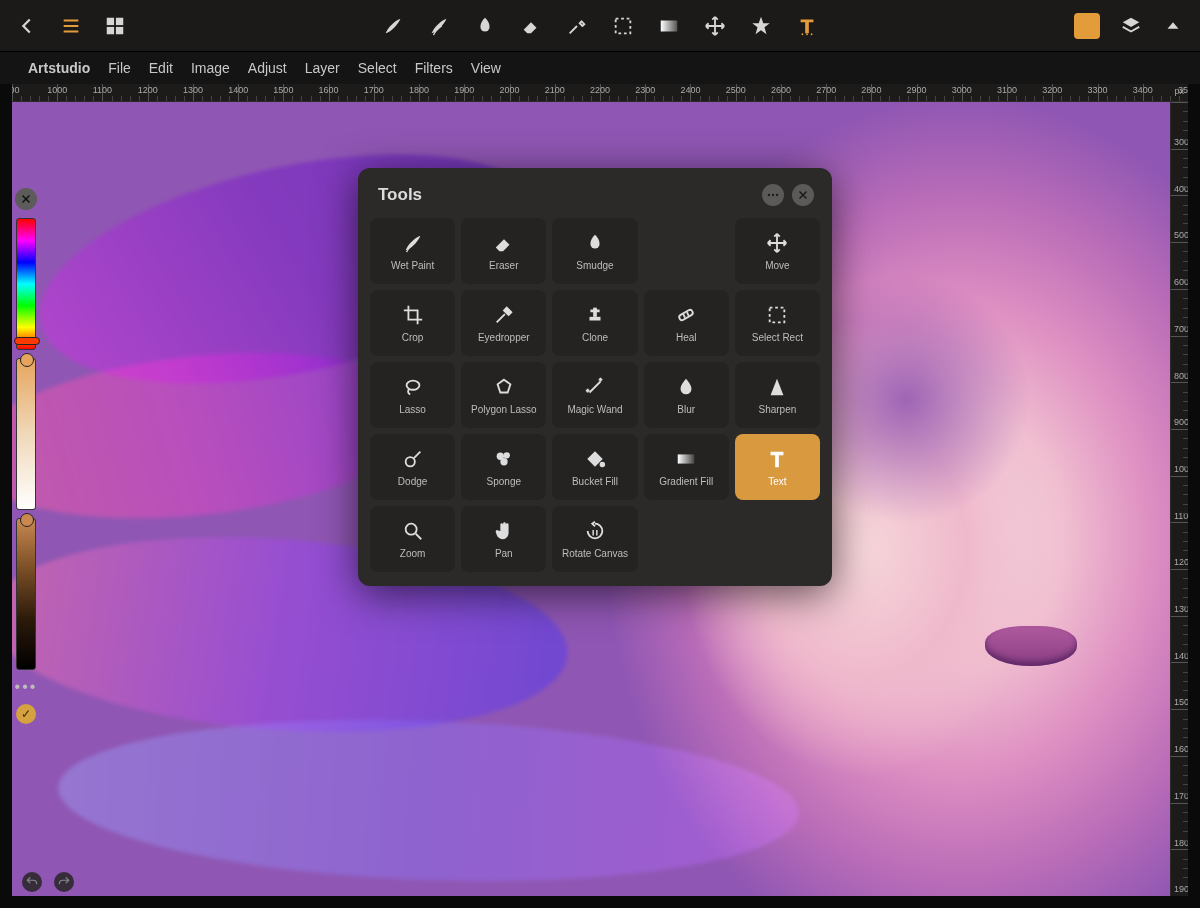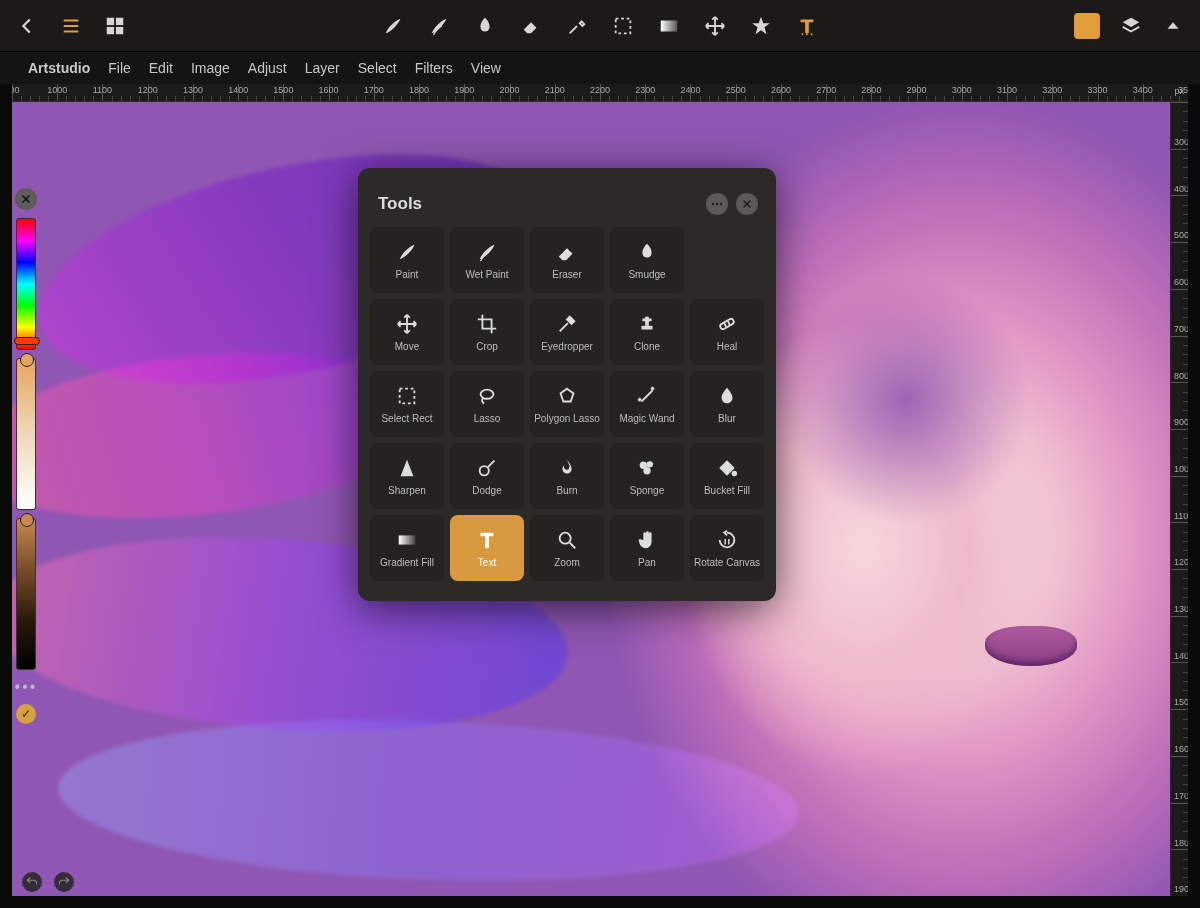--- a/index.html
+++ b/index.html
@@ -111,22 +111,22 @@
   .spectrum .marker{position:absolute;left:-3px;width:26px;height:8px;border:1px solid #222;border-radius:4px;background:#ff3a00;}
   .grad-box{width:20px;height:152px;border:1px solid #333;border-radius:3px;position:relative;}
   .grad-a{background:linear-gradient(#e6a55e,#f0d8b8,#ffffff);}
   .grad-b{background:linear-gradient(#c88850,#7a4e26,#2c1a0a,#000);}
   .grad-box .knob{position:absolute;top:-6px;left:3px;width:14px;height:14px;border-radius:50%;background:#e6a55e;border:1px solid #222;}
   .dock .dots{color:#bbb;font-size:16px;letter-spacing:2px;}
   .dock .ok{width:20px;height:20px;border-radius:50%;background:#d6a23f;display:flex;align-items:center;justify-content:center;color:#3a2a10;font-size:12px;}
 
   
   .tools-panel {
-    position:absolute; top:168px; left:358px; width:418px;
-    background:#2b2a29; border-radius:12px; padding:23px 12px 14px 12px;
+    position:absolute; top:168px; left:358px; width:474px;
+    background:#2b2a29; border-radius:12px; padding:14px 12px 14px 12px;
     box-shadow:0 8px 40px rgba(0,0,0,.6);
     z-index:20;
   }
   .tools-panel .head{display:flex;align-items:center;justify-content:space-between;margin:2px 6px 12px 8px;}
   .tools-panel .head h3{font-size:17px;font-weight:600;color:#ddd;}
   .tools-panel .head .hbtns{display:flex;gap:8px;}
   .circle-btn{width:22px;height:22px;border-radius:50%;background:#5b5a59;display:flex;align-items:center;justify-content:center;color:#1a1a1a;}
   .tool-grid{display:grid;grid-template-columns:repeat(5,1fr);gap:6px;}
   .tool{
     background:#242322;border-radius:8px;height:66px;
@@ -580,28 +580,20 @@
             <line x1="19" y1="5" x2="5" y2="19"></line>
           </svg>
       </div>
     </div>
   </div>
   <div class="tool-grid" id="tool-grid">
       <div class="tool">
         <span class="ticon">
           <svg viewBox="0 0 24 24">
             <path d="M4 20c2-6 10-14 16-16-2 6-10 14-16 16z" fill="currentColor"></path>
-          </svg>
-        </span>
-        <span class="tlabel">Paint</span>
-      </div>
-      <div class="tool">
-        <span class="ticon">
-          <svg viewBox="0 0 24 24">
-            <path d="M4 20c2-6 10-14 16-16-2 6-10 14-16 16z" fill="currentColor"></path>
             <path d="M5 22c1-3 6-9 10-11" stroke="currentColor" stroke-width="1.4" fill="none"></path>
           </svg>
         </span>
         <span class="tlabel">Wet Paint</span>
       </div>
       <div class="tool">
         <span class="ticon">
           <svg viewBox="0 0 24 24">
             <path d="M3 17l9-9 6 6-7 7H7z" fill="currentColor"></path>
           </svg>
@@ -730,28 +722,20 @@
       <div class="tool">
         <span class="ticon">
           <svg viewBox="0 0 24 24">
             <g fill="none" stroke="currentColor" stroke-width="2">
               <circle cx="9" cy="15" r="5"></circle>
               <line x1="13" y1="11" x2="20" y2="4"></line>
             </g>
           </svg>
         </span>
         <span class="tlabel">Dodge</span>
-      </div>
-      <div class="tool">
-        <span class="ticon">
-          <svg viewBox="0 0 24 24">
-            <path d="M12 3c2 3 5 6 5 10a5 5 0 01-10 0c0-2 1-3 2-4-1 3 1 5 3 5 2 0 3-2 2-4 2 1 3 3 3 5" fill="currentColor"></path>
-          </svg>
-        </span>
-        <span class="tlabel">Burn</span>
       </div>
       <div class="tool">
         <span class="ticon">
           <svg viewBox="0 0 24 24">
             <g fill="currentColor">
               <circle cx="8" cy="9" r="4"></circle>
               <circle cx="15" cy="8" r="3.5"></circle>
               <circle cx="12" cy="15" r="4"></circle>
             </g>
           </svg>

